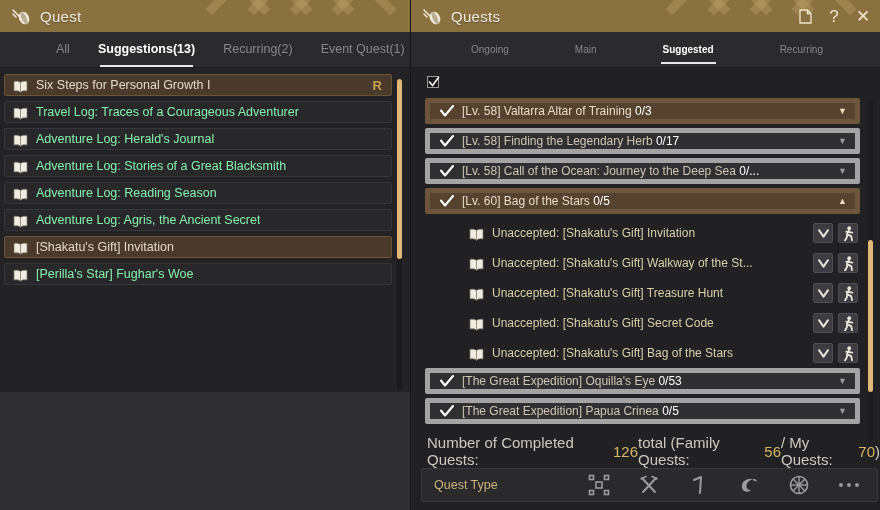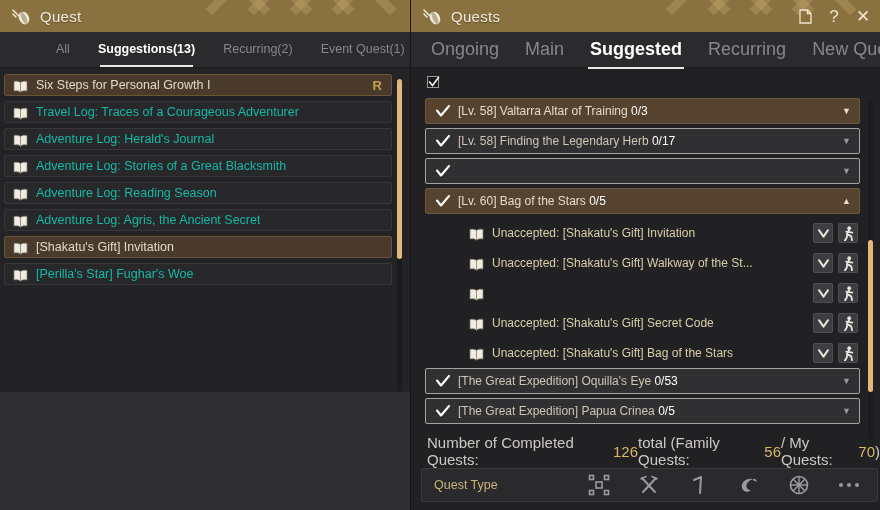--- a/index.html
+++ b/index.html
@@ -98,21 +98,21 @@
     height: 22px; margin-bottom: 5px;
     background: #28282b;
     border: 1px solid #37373b;
     border-radius: 2px;
     display: flex; align-items: center;
     padding: 0 9px 0 8px;
     cursor: pointer;
   }
   .lrow.sel { background: #4a3a2c; border-color: #6b5336; }
   .lrow-icon { width: 15px; height: 13px; flex: none; margin-right: 8px; }
-  .lrow-label { font-size: 12.5px; color: #14b8a6; white-space: nowrap; overflow: hidden; }
+  .lrow-label { font-size: 12.5px; color: #86efac; white-space: nowrap; overflow: hidden; }
   .lrow.sel .lrow-label { color: #e3d9c7; }
   .lrow-badge { margin-left: auto; color: #c9a14e; font-size: 13px; font-weight: bold; }
 
   
   .lscroll {
     position: absolute; right: 8px; top: 79px; width: 5px; height: 312px;
     background: #1b1b1e; border-radius: 3px; z-index: 4;
   }
   .lscroll .thumb {
     position: absolute; left: 0; top: 0; width: 5px; height: 180px;
@@ -132,22 +132,23 @@
     background: #212124; padding-left: 16px; flex: none;
   }
   .right-tabs {
     height: 36px; display: flex; align-items: center;
     background: #2b2b2e;
     padding-left: 20px; gap: 26px;
     border-bottom: 1px solid #1c1c1f;
     flex: none;
   }
   .rtab {
-    font-size: 18px; color: #86868c; cursor: pointer; position: relative;
+    font-size: 10px; color: #86868c; cursor: pointer; position: relative;
     white-space: nowrap;
+    margin-left: 40px;
   }
   .rtab.active { color: #ffffff; font-weight: bold; }
   .rtab.active::after {
     content: ""; position: absolute; left: -2px; right: -2px; bottom: -9px;
     height: 2px; background: #e8e8e8;
   }
 
   .chk {
     width: 12px; height: 12px; border: 1px solid #9a9a9e;
     background: #191919; margin-right: 7px; flex: none;
@@ -160,21 +161,21 @@
   .rlist {
     position: relative;
     margin: 2px 0 0 0;
     height: 345px;
     padding: 0 20px 0 14px;
     overflow: hidden;
   }
   .qrow {
     height: 26px; margin-bottom: 4px;
     background: #303033;
-    border: 1px solid #a3a3a3;
+    border: 5px solid #a3a3a3;
     border-radius: 2px;
     display: flex; align-items: center;
     padding: 0 8px 0 10px;
     cursor: pointer;
   }
   .qrow.hl { background: #55422f; border-color: #6d563c; }
   .qcheck { width: 16px; flex: none; margin-right: 6px; display:flex; align-items:center; }
   .qlabel { font-size: 12px; color: #cfc5b2; white-space: nowrap; overflow: hidden; }
   .qrow.hl .qlabel { color: #e6dcc9; }
   .qlabel .frac { color: #ffffff; }
@@ -409,20 +410,21 @@
           </span>
           <span class="qlabel"><span>[Lv. 58] Finding the Legendary Herb </span><span class="frac">0/17</span></span>
           <span class="qarrow">▼</span>
         </div>
         <div class="qrow">
           <span class="qcheck">
             <svg width="14" height="12" viewBox="0 0 14 12">
               <path d="M1 5.5 L5 10.5 L13 1" fill="none" stroke="#ffffff" stroke-width="2.1" stroke-linecap="round" stroke-linejoin="round"></path>
             </svg>
           </span>
+          <span class="qlabel"><span>[Lv. 58] Call of the Ocean: Journey to the Deep Sea </span><span class="frac">0/...</span></span>
           <span class="qarrow">▼</span>
         </div>
         <div class="qrow hl">
           <span class="qcheck">
             <svg width="14" height="12" viewBox="0 0 14 12">
               <path d="M1 5.5 L5 10.5 L13 1" fill="none" stroke="#ffffff" stroke-width="2.1" stroke-linecap="round" stroke-linejoin="round"></path>
             </svg>
           </span>
           <span class="qlabel"><span>[Lv. 60] Bag of the Stars </span><span class="frac">0/5</span></span>
           <span class="qarrow">▲</span>
@@ -472,20 +474,21 @@
               </svg>
             </span>
           </span>
         </div>
         <div class="srow">
           <span class="srow-icon"><svg width="15" height="13" viewBox="0 0 15 13">
               <path d="M7.5 2.6 C6 1.2 3.6 1 1 1.4 V11 C3.6 10.6 6 10.8 7.5 12.2 Z" fill="#f0ece2" stroke="#7d7668" stroke-width=".7"></path>
               <path d="M7.5 2.6 C9 1.2 11.4 1 14 1.4 V11 C11.4 10.6 9 10.8 7.5 12.2 Z" fill="#f0ece2" stroke="#7d7668" stroke-width=".7"></path>
               <path d="M7.5 2.6 V12.2" stroke="#9a927f" stroke-width=".9"></path>
             </svg></span>
+          <span class="srow-label">Unaccepted: [Shakatu's Gift] Treasure Hunt</span>
           <span class="srow-btns">
             <span class="sbtn">
               <svg width="11" height="9" viewBox="0 0 11 9">
                 <path d="M1 1.2 L5.5 7.6 L10 1.2" fill="none" stroke="#e8e4da" stroke-width="2" stroke-linecap="round" stroke-linejoin="round"></path>
               </svg>
             </span>
             <span class="sbtn">
               <svg width="13" height="15" viewBox="0 0 13 15">
                 <circle cx="7.2" cy="2.2" r="1.9" fill="#eae6dc"></circle>
                 <path d="M7 4.3 L5 7.6 L5 11 L3 14.5" fill="none" stroke="#eae6dc" stroke-width="1.8" stroke-linecap="round" stroke-linejoin="round"></path>

